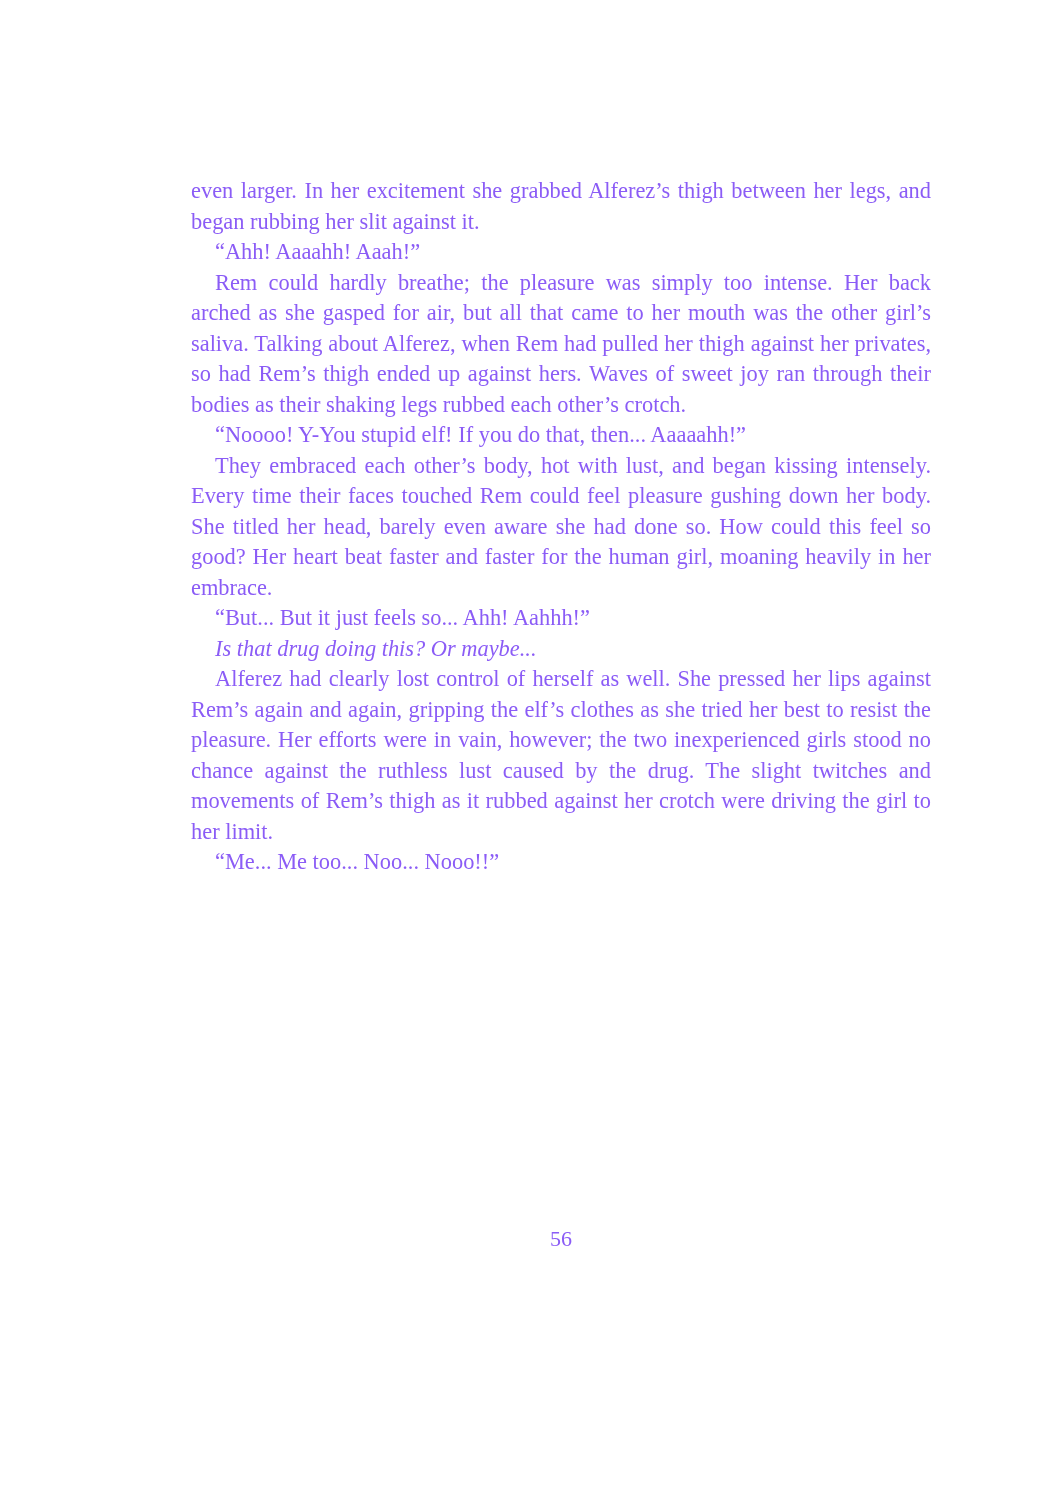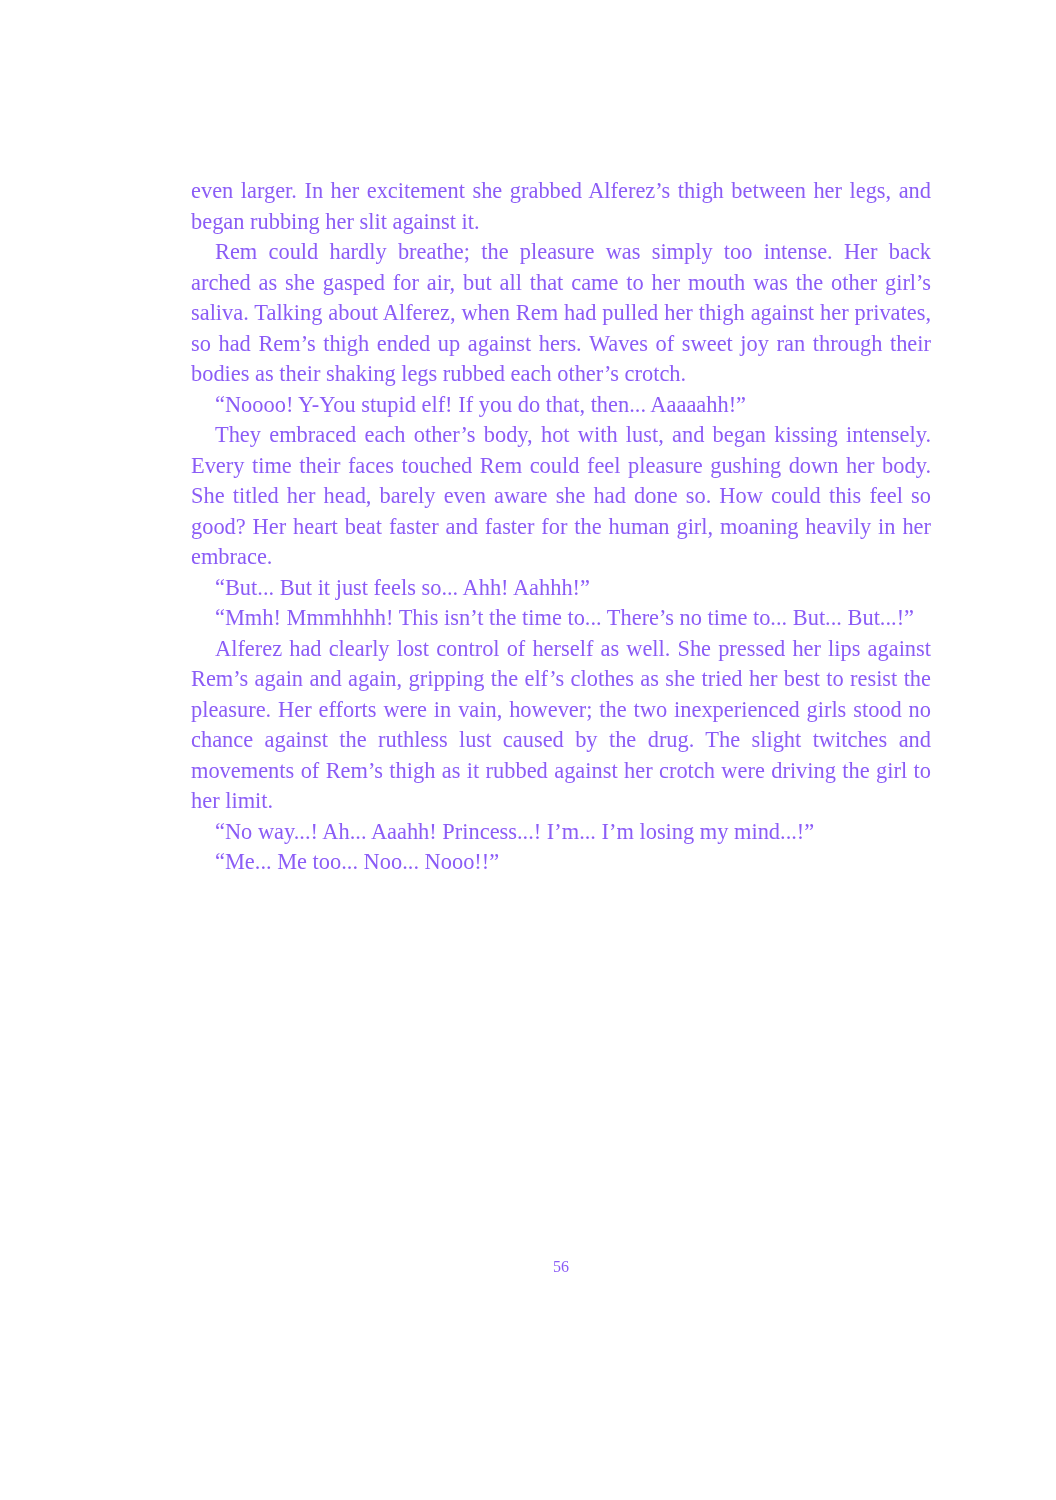--- a/index.html
+++ b/index.html
@@ -33,36 +33,36 @@
   }
   .para.indent {
     text-indent: 24px;
   }
   .para.italic {
     font-style: italic;
   }
   .pagenum {
     position: absolute;
     left: 158px;
-    top: 1252px;
+    top: 1224px;
     width: 740px;
     text-align: center;
-    font-size: 16px;
+    font-size: 22px;
     line-height: 30px;
   }
 </style>
 </head>
 <body>
 
 <div class="page">
   <div class="textblock">
       <p class="para">even larger.  In her excitement she grabbed Alferez’s thigh between her legs, and began rubbing her slit against it.</p>
+      <p class="para indent">“Ahh! Aaaahh! Aaah!”</p>
       <p class="para indent">Rem could hardly breathe; the pleasure was simply too intense.  Her back arched as she gasped for air, but all that came to her mouth was the other girl’s saliva.  Talking about Alferez, when Rem had pulled her thigh against her privates, so had Rem’s thigh ended up against hers.  Waves of sweet joy ran through their bodies as their shaking legs rubbed each other’s crotch.</p>
       <p class="para indent">“Noooo! Y-You stupid elf! If you do that, then... Aaaaahh!”</p>
       <p class="para indent">They embraced each other’s body, hot with lust, and began kissing intensely.  Every time their faces touched Rem could feel pleasure gushing down her body.  She titled her head, barely even aware she had done so.  How could this feel so good?  Her heart beat faster and faster for the human girl, moaning heavily in her embrace.</p>
       <p class="para indent">“But... But it just feels so... Ahh! Aahhh!”</p>
-      <p class="para indent">“Mmh!  Mmmhhhh!  This isn’t the time to...  There’s no time to... But... But...!”</p>
+      <p class="para indent italic">Is that drug doing this?  Or maybe...</p>
       <p class="para indent">Alferez had clearly lost control of herself as well. She pressed her lips against Rem’s again and again, gripping the elf’s clothes as she tried her best to resist the pleasure. Her efforts were in vain, however; the two inexperienced girls stood no chance against the ruthless lust caused by the drug.  The slight twitches and movements of Rem’s thigh as it rubbed against her crotch were driving the girl to her limit.</p>
-      <p class="para indent">“No way...! Ah... Aaahh! Princess...! I’m... I’m losing my mind...!”</p>
       <p class="para indent">“Me... Me too... Noo... Nooo!!”</p>
     </div>
   <div class="pagenum">56</div>
 </div>
 
 </body></html>

